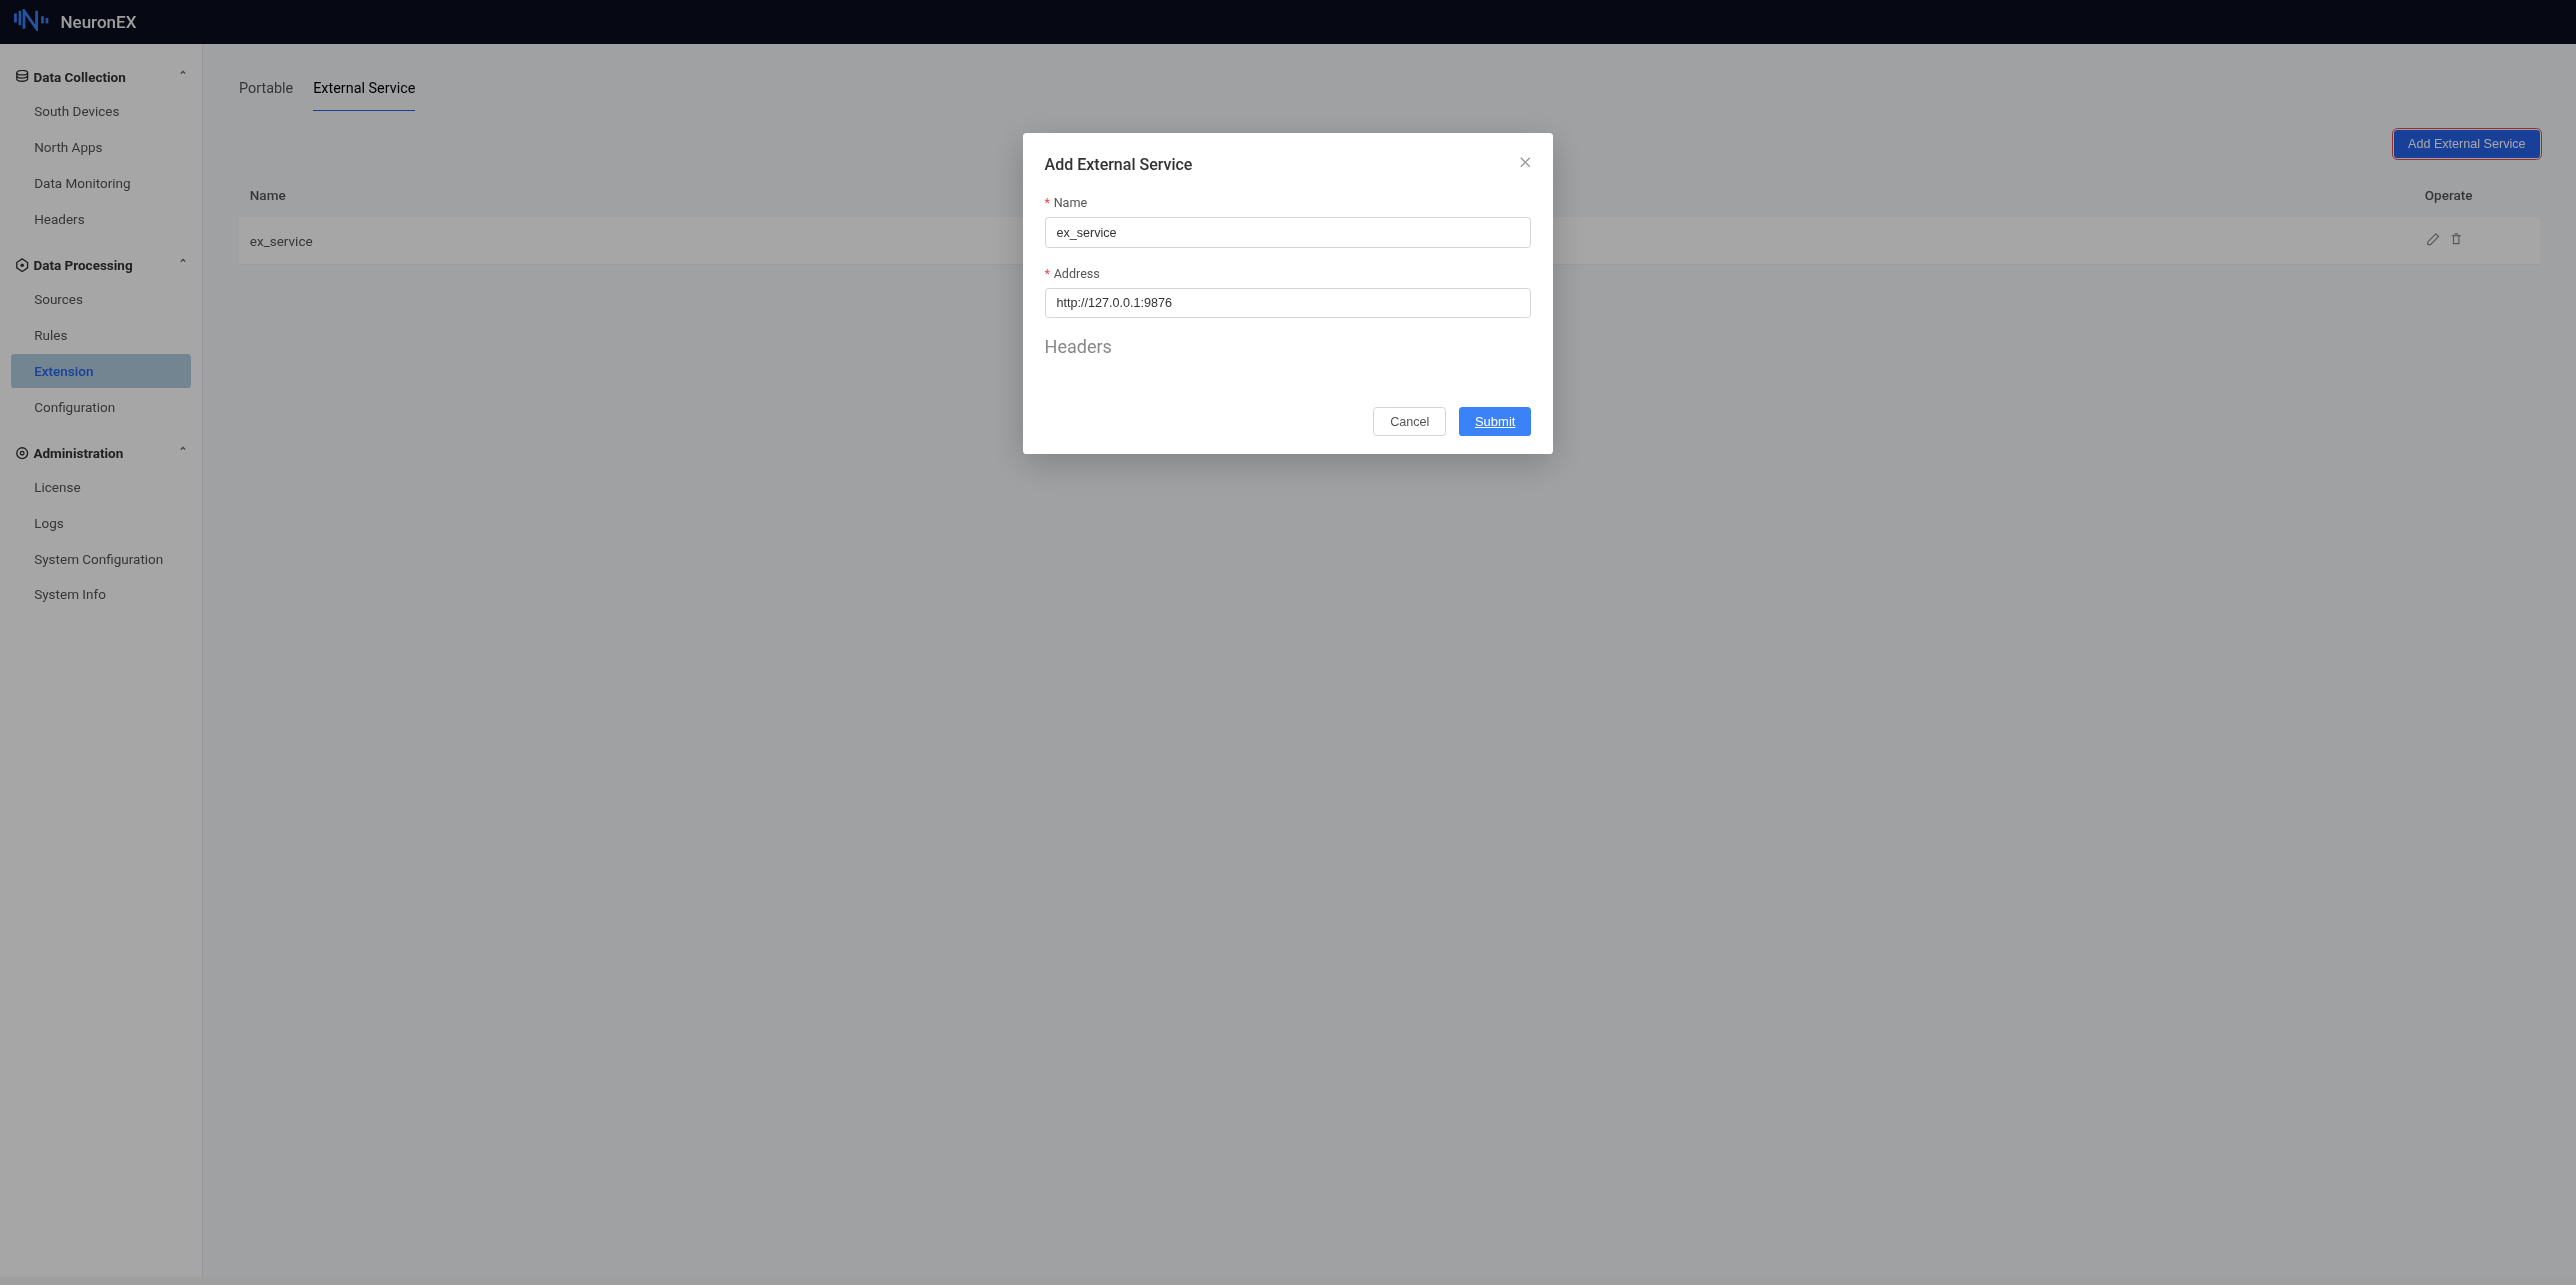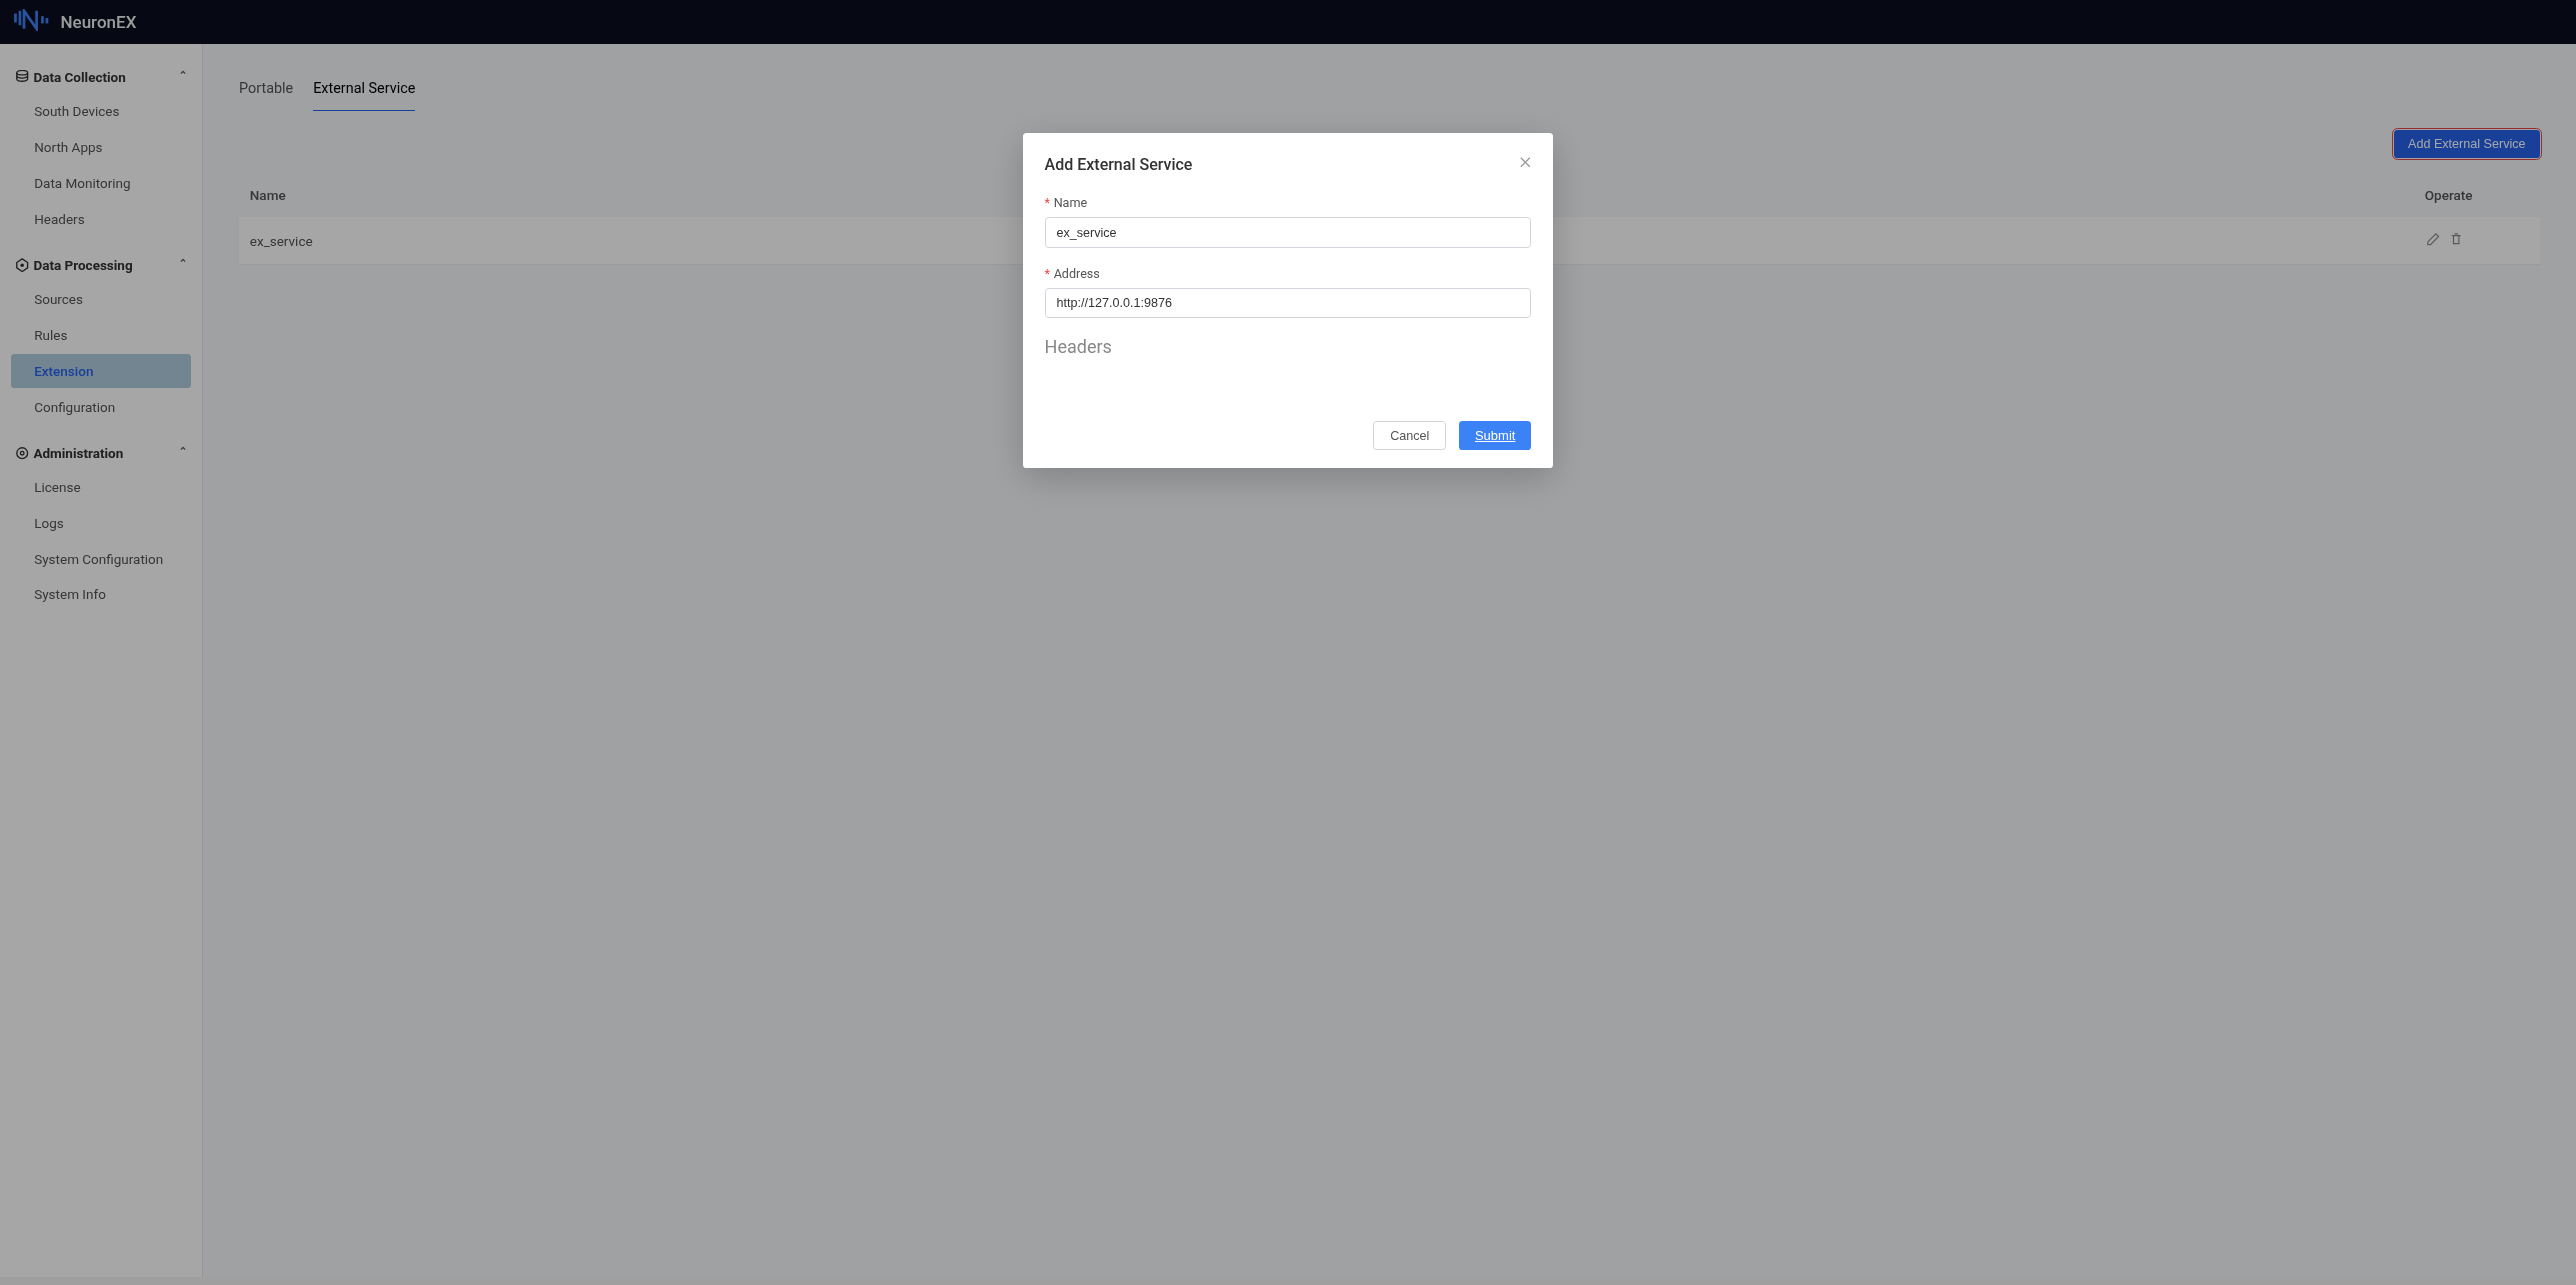--- a/index.html
+++ b/index.html
@@ -243,21 +243,21 @@
       font-size: 12.6px;
       cursor: pointer;
     }
     .headers-add-plus {
       margin-right: 3.6px;
     }
     .dialog-footer {
       display: flex;
       justify-content: flex-end;
       gap: 12.6px;
-      margin-top: 64px;
+      margin-top: 50px;
     }
     .btn-cancel {
       background: #fff;
       border: 0.9px solid #d1d5db;
       color: #555;
       padding: 6.3px 16px;
       font-size: 12.6px;
       border-radius: 3.6px;
       cursor: pointer;
     }

